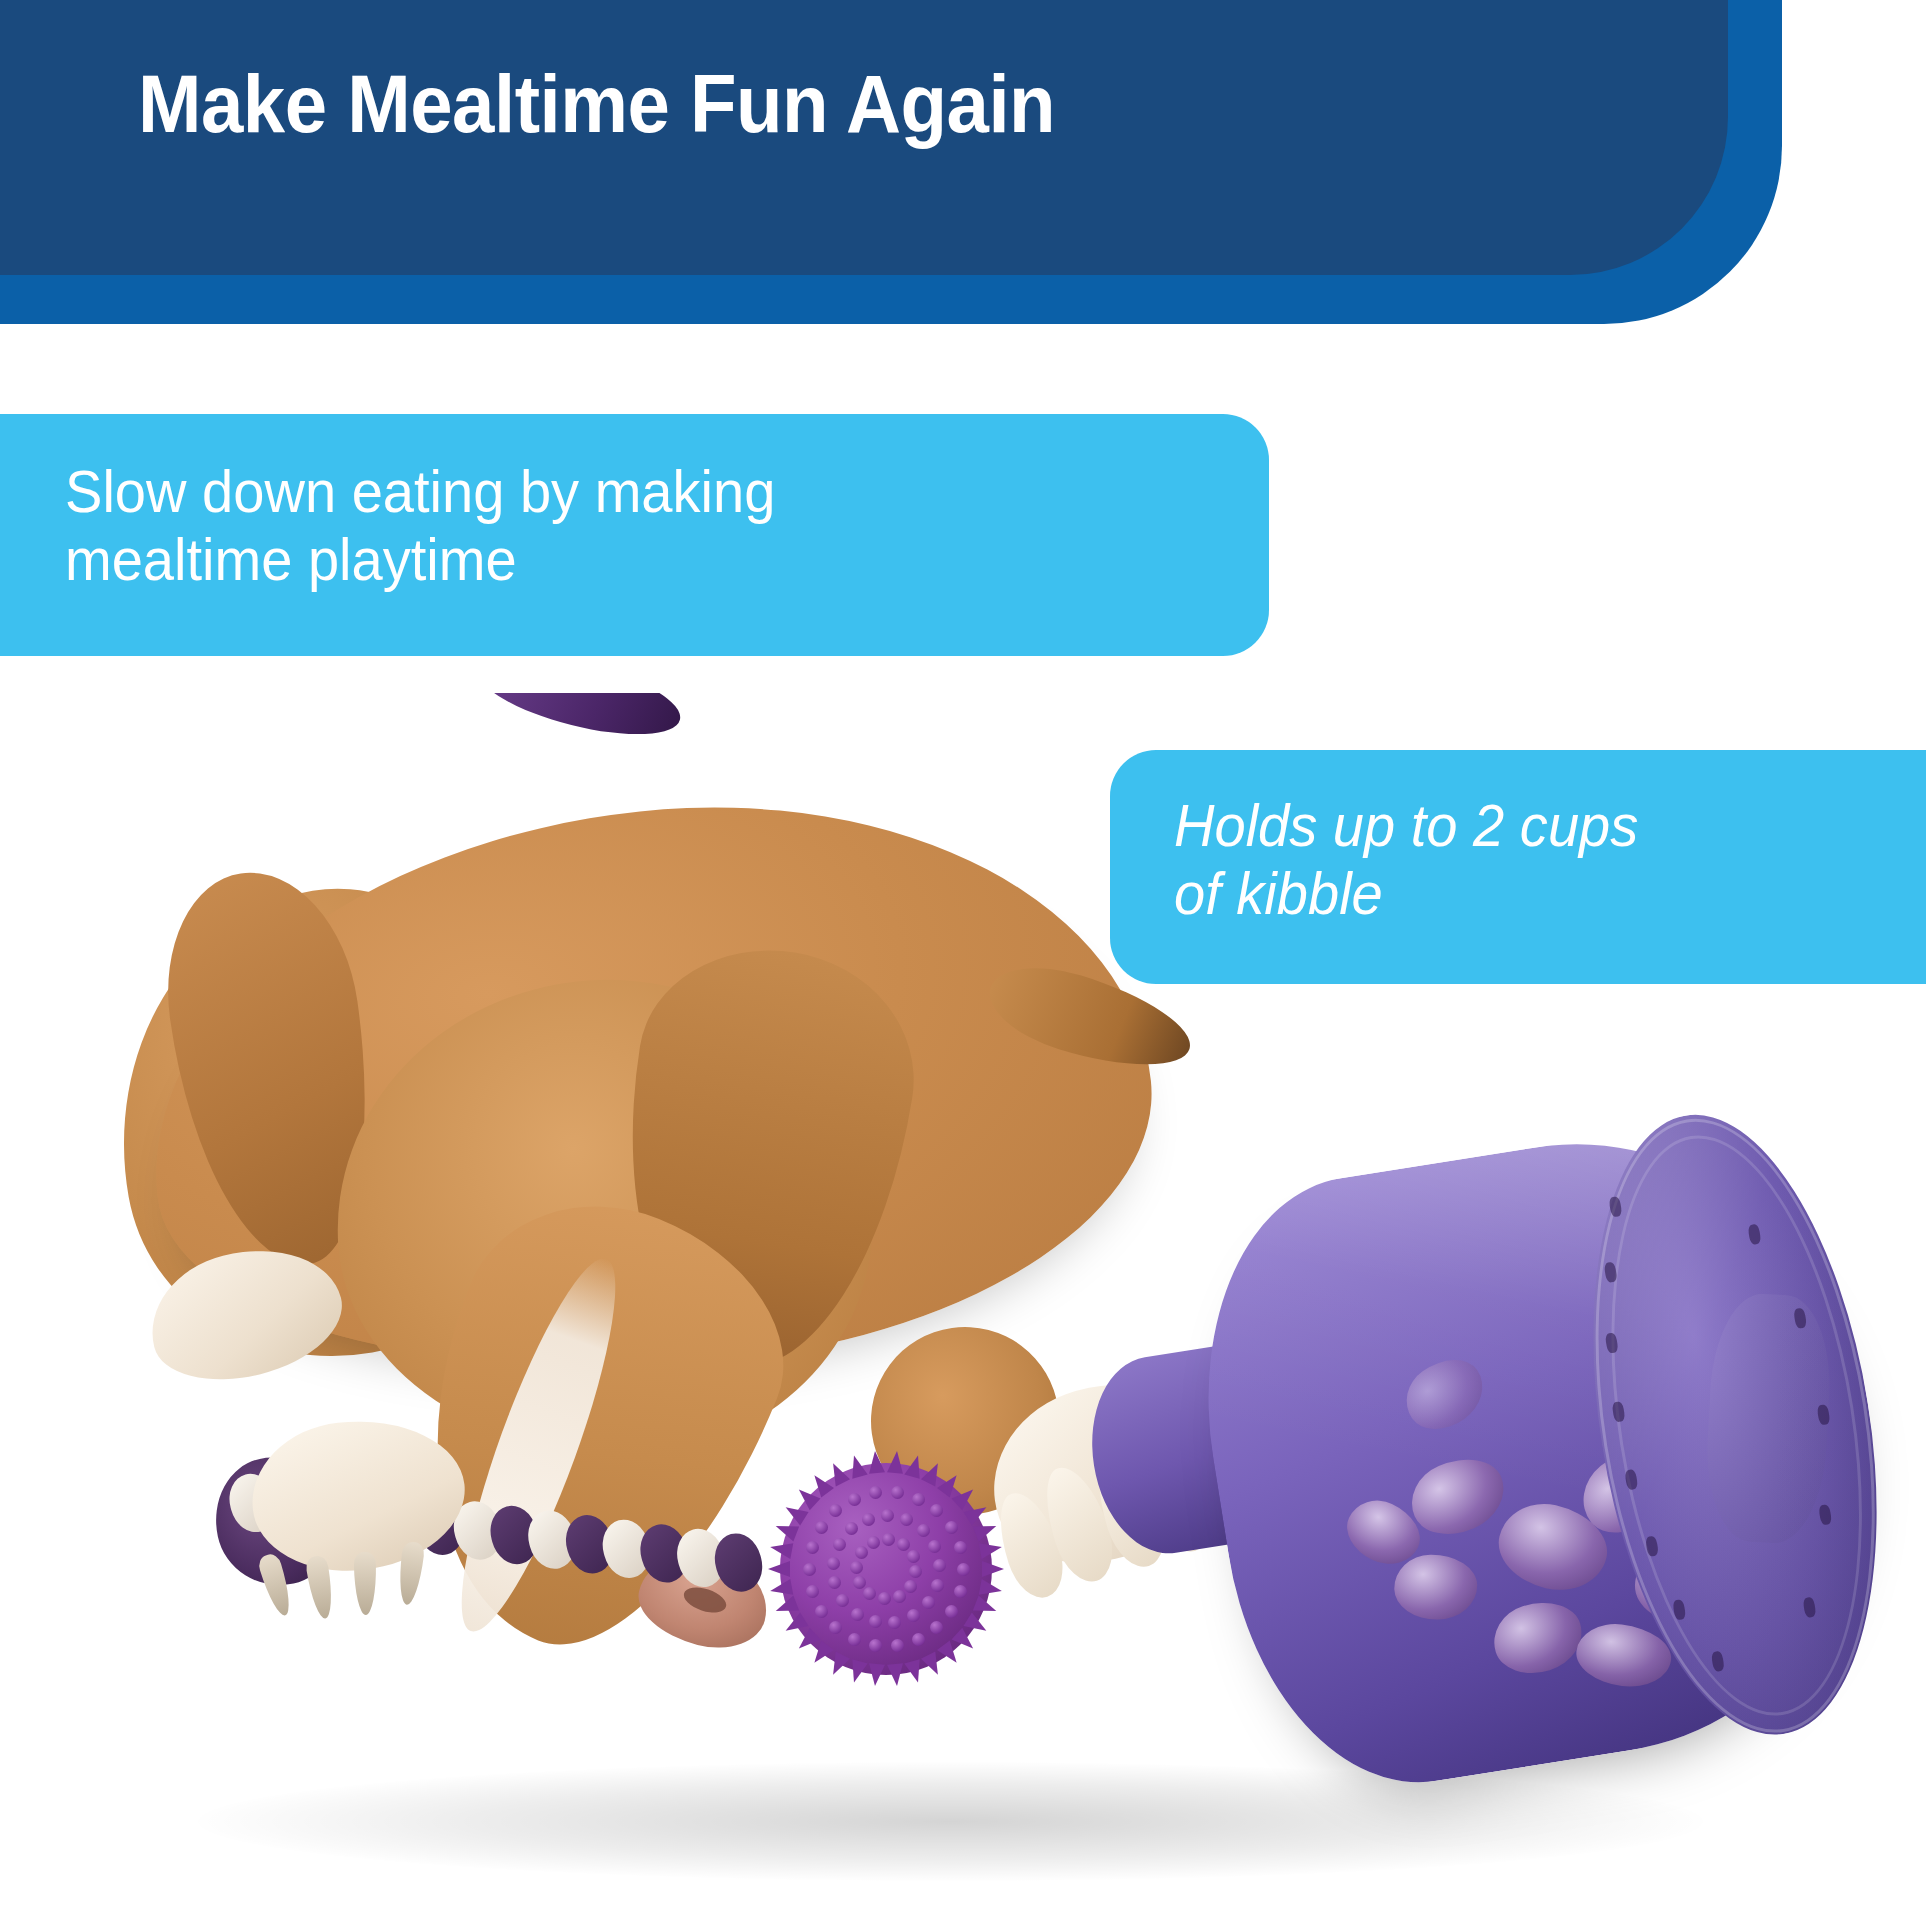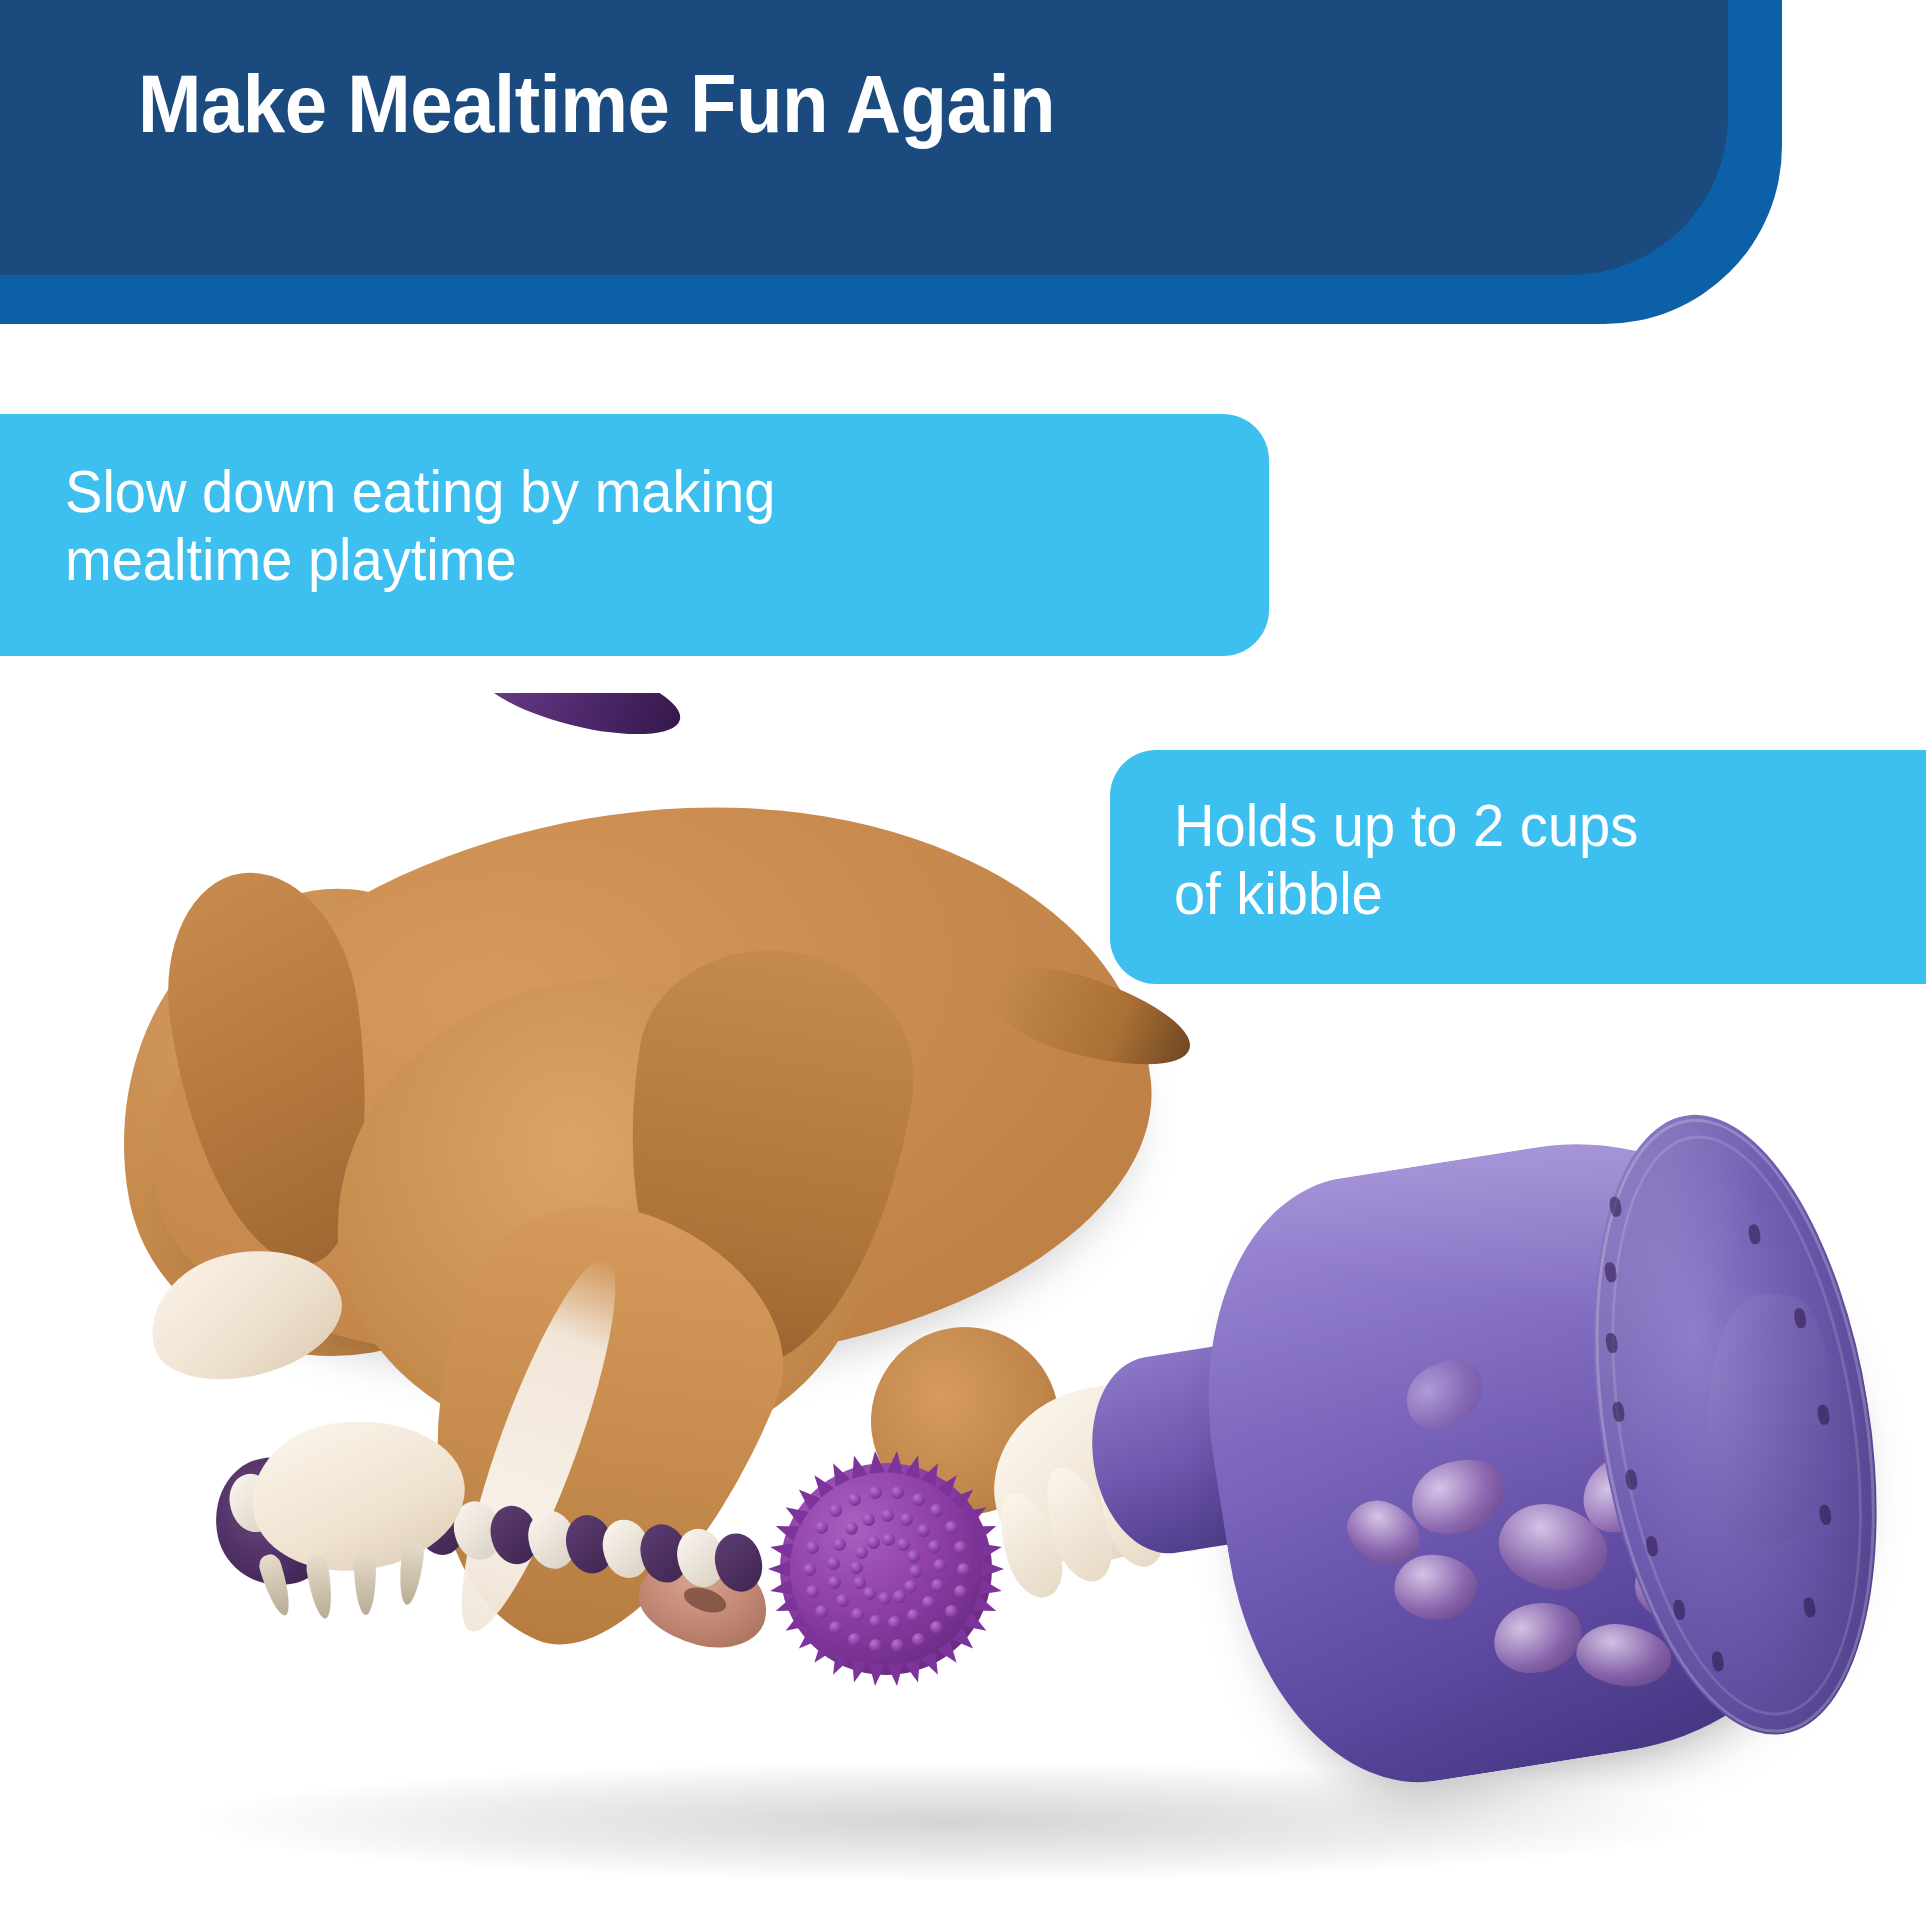--- a/index.html
+++ b/index.html
@@ -76,20 +76,21 @@
     padding: 44px 59px 44px 65px;
   }
   #callout-right {
     left: 1110px;
     top: 750px;
     width: 817px;
     min-height: 234px;
     border-top-left-radius: 46px;
     border-bottom-left-radius: 46px;
     padding: 42px 40px 42px 64px;
+    font-style: italic;
   }
   .callout-line {
     display: block;
     white-space: nowrap;
     transform: scaleX(0.95);
     transform-origin: left top;
   }
 
   
   #product-photo {

